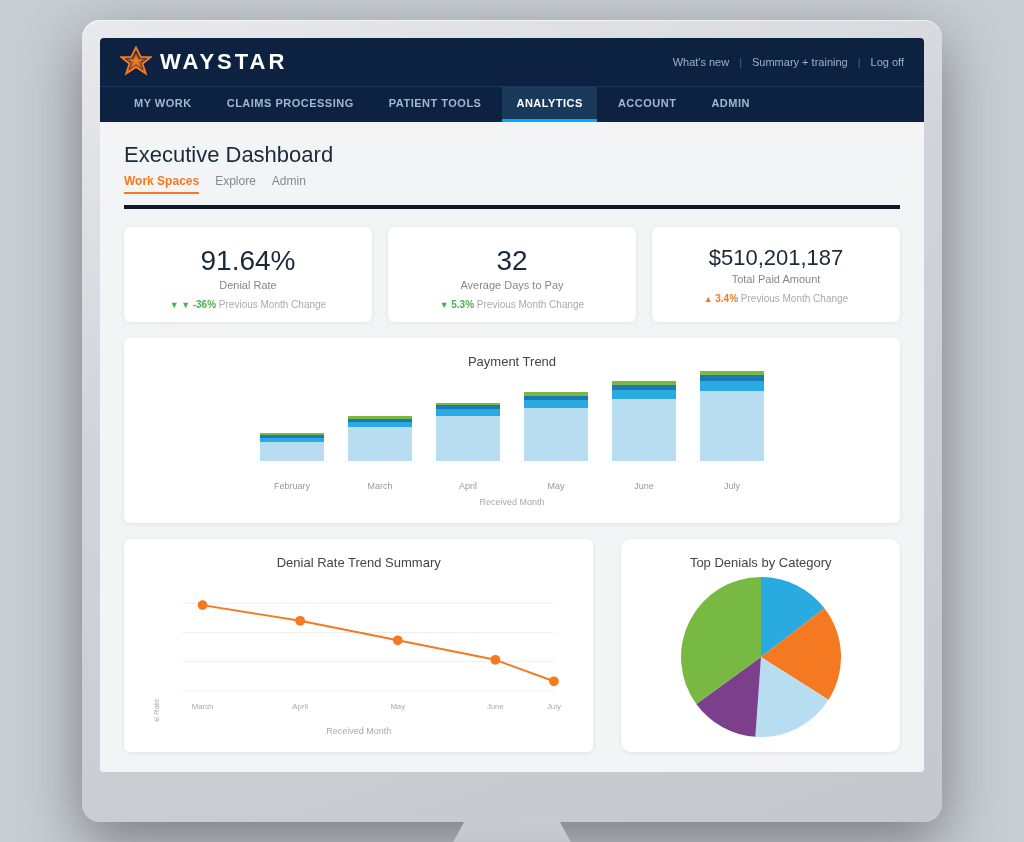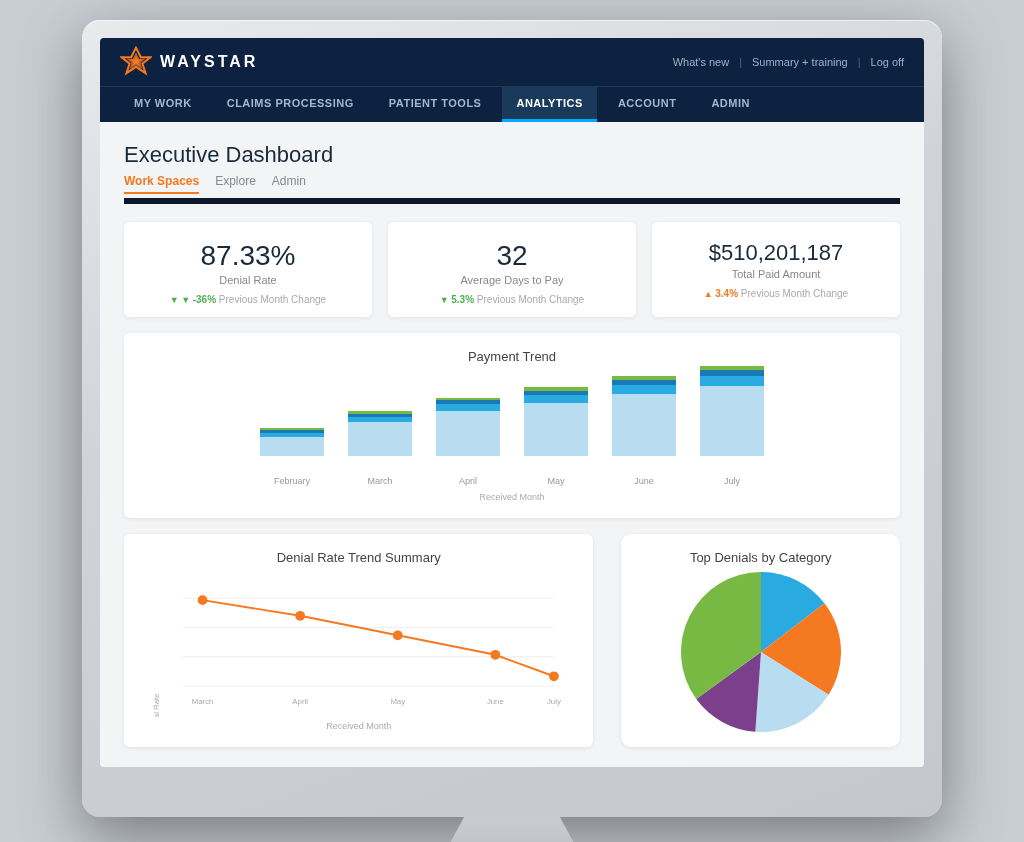--- a/index.html
+++ b/index.html
@@ -55,21 +55,21 @@
       gap: 8px;
     }
 
     .logo-icon {
       width: 32px;
       height: 32px;
     }
 
     .logo-text {
       color: #fff;
-      font-size: 16px;
+      font-size: 22px;
       font-weight: 700;
       letter-spacing: 3px;
       text-transform: uppercase;
     }
 
     .top-links {
       color: #a0b0c8;
       font-size: 11px;
       display: flex;
       gap: 10px;
@@ -115,22 +115,22 @@
       font-size: 22px;
       font-weight: 300;
       color: #1a2a3a;
       margin-bottom: 6px;
     }
 
     .sub-tabs {
       display: flex;
       gap: 16px;
       margin-bottom: 18px;
-      border-bottom: 6px solid #0f172a;
-      padding-bottom: 4px;
+      border-bottom: 4px solid #0f172a;
+      padding-bottom: 11px;
     }
 
     .sub-tab {
       font-size: 12px;
       color: #888;
       cursor: pointer;
       padding-bottom: 4px;
     }
 
     .sub-tab.active {
@@ -312,21 +312,21 @@
 
         <div class="sub-tabs">
           <span class="sub-tab active">Work Spaces</span>
           <span class="sub-tab">Explore</span>
           <span class="sub-tab">Admin</span>
         </div>
 
         <div class="kpi-row">
 
           <div class="kpi-card">
-            <div class="kpi-value">87.33%</div>
+            <div class="kpi-value">91.64%</div>
             <div class="kpi-label">Denial Rate</div>
             <div class="kpi-change down">
               <span class="arrow-down" style="color:#4caf50; font-size:9px;">▼ </span>
               <span style="color:#4caf50; font-weight:600;">-36%</span>
               <span style="color:#aaa;"> Previous Month Change</span>
             </div>
           </div>
 
           <div class="kpi-card">
             <div class="kpi-value">32</div>

